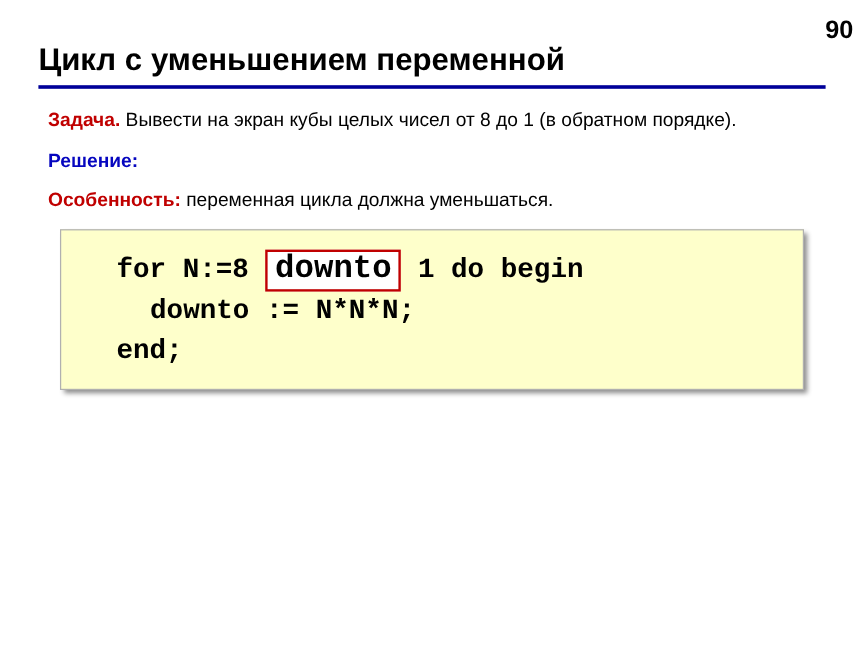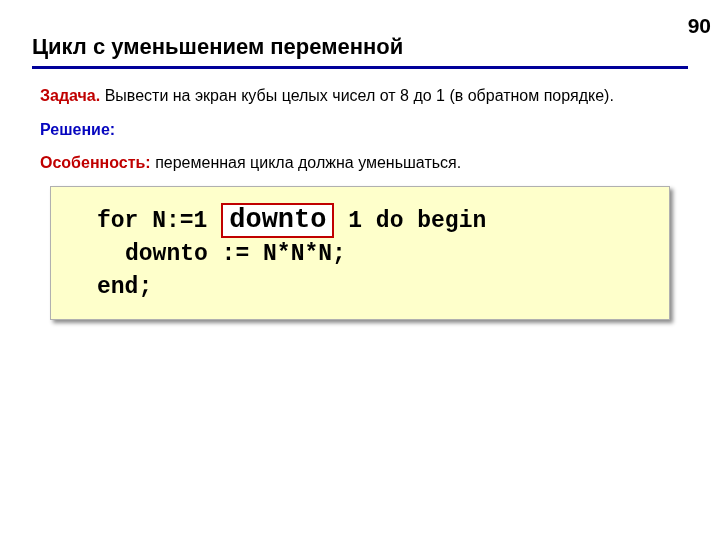--- a/index.html
+++ b/index.html
@@ -17,21 +17,21 @@
   }
   .page-number {
     position: absolute;
     top: 14px;
     right: 9px;
     font-size: 21px;
     font-weight: bold;
     color: #000;
   }
   .title {
-    font-size: 22px;
+    font-size: 26px;
     font-weight: bold;
     color: #000;
     margin-top: 14px;
     margin-bottom: 6px;
   }
   .title-underline {
     height: 3px;
     background: #000099;
     margin-bottom: 16px;
   }
@@ -90,18 +90,18 @@
 
   <p class="para">
     <span class="label-solution">Решение:</span>
   </p>
 
   <p class="para">
     <span class="label-feature">Особенность:</span><span class="feature-body"> переменная цикла должна уменьшаться.</span>
   </p>
 
   <div class="code-block">
-    <div class="code-line indent1"><span>for N:=1 </span><span class="downto-box">downto</span><span> 1 do begin</span></div>
+    <div class="code-line indent1"><span>for N:=8 </span><span class="downto-box">downto</span><span> 1 do begin</span></div>
     <div class="code-line indent2">downto := N*N*N;</div>
     <div class="code-line indent1">end;</div>
   </div>
 
 </div>
 
 </body></html>

